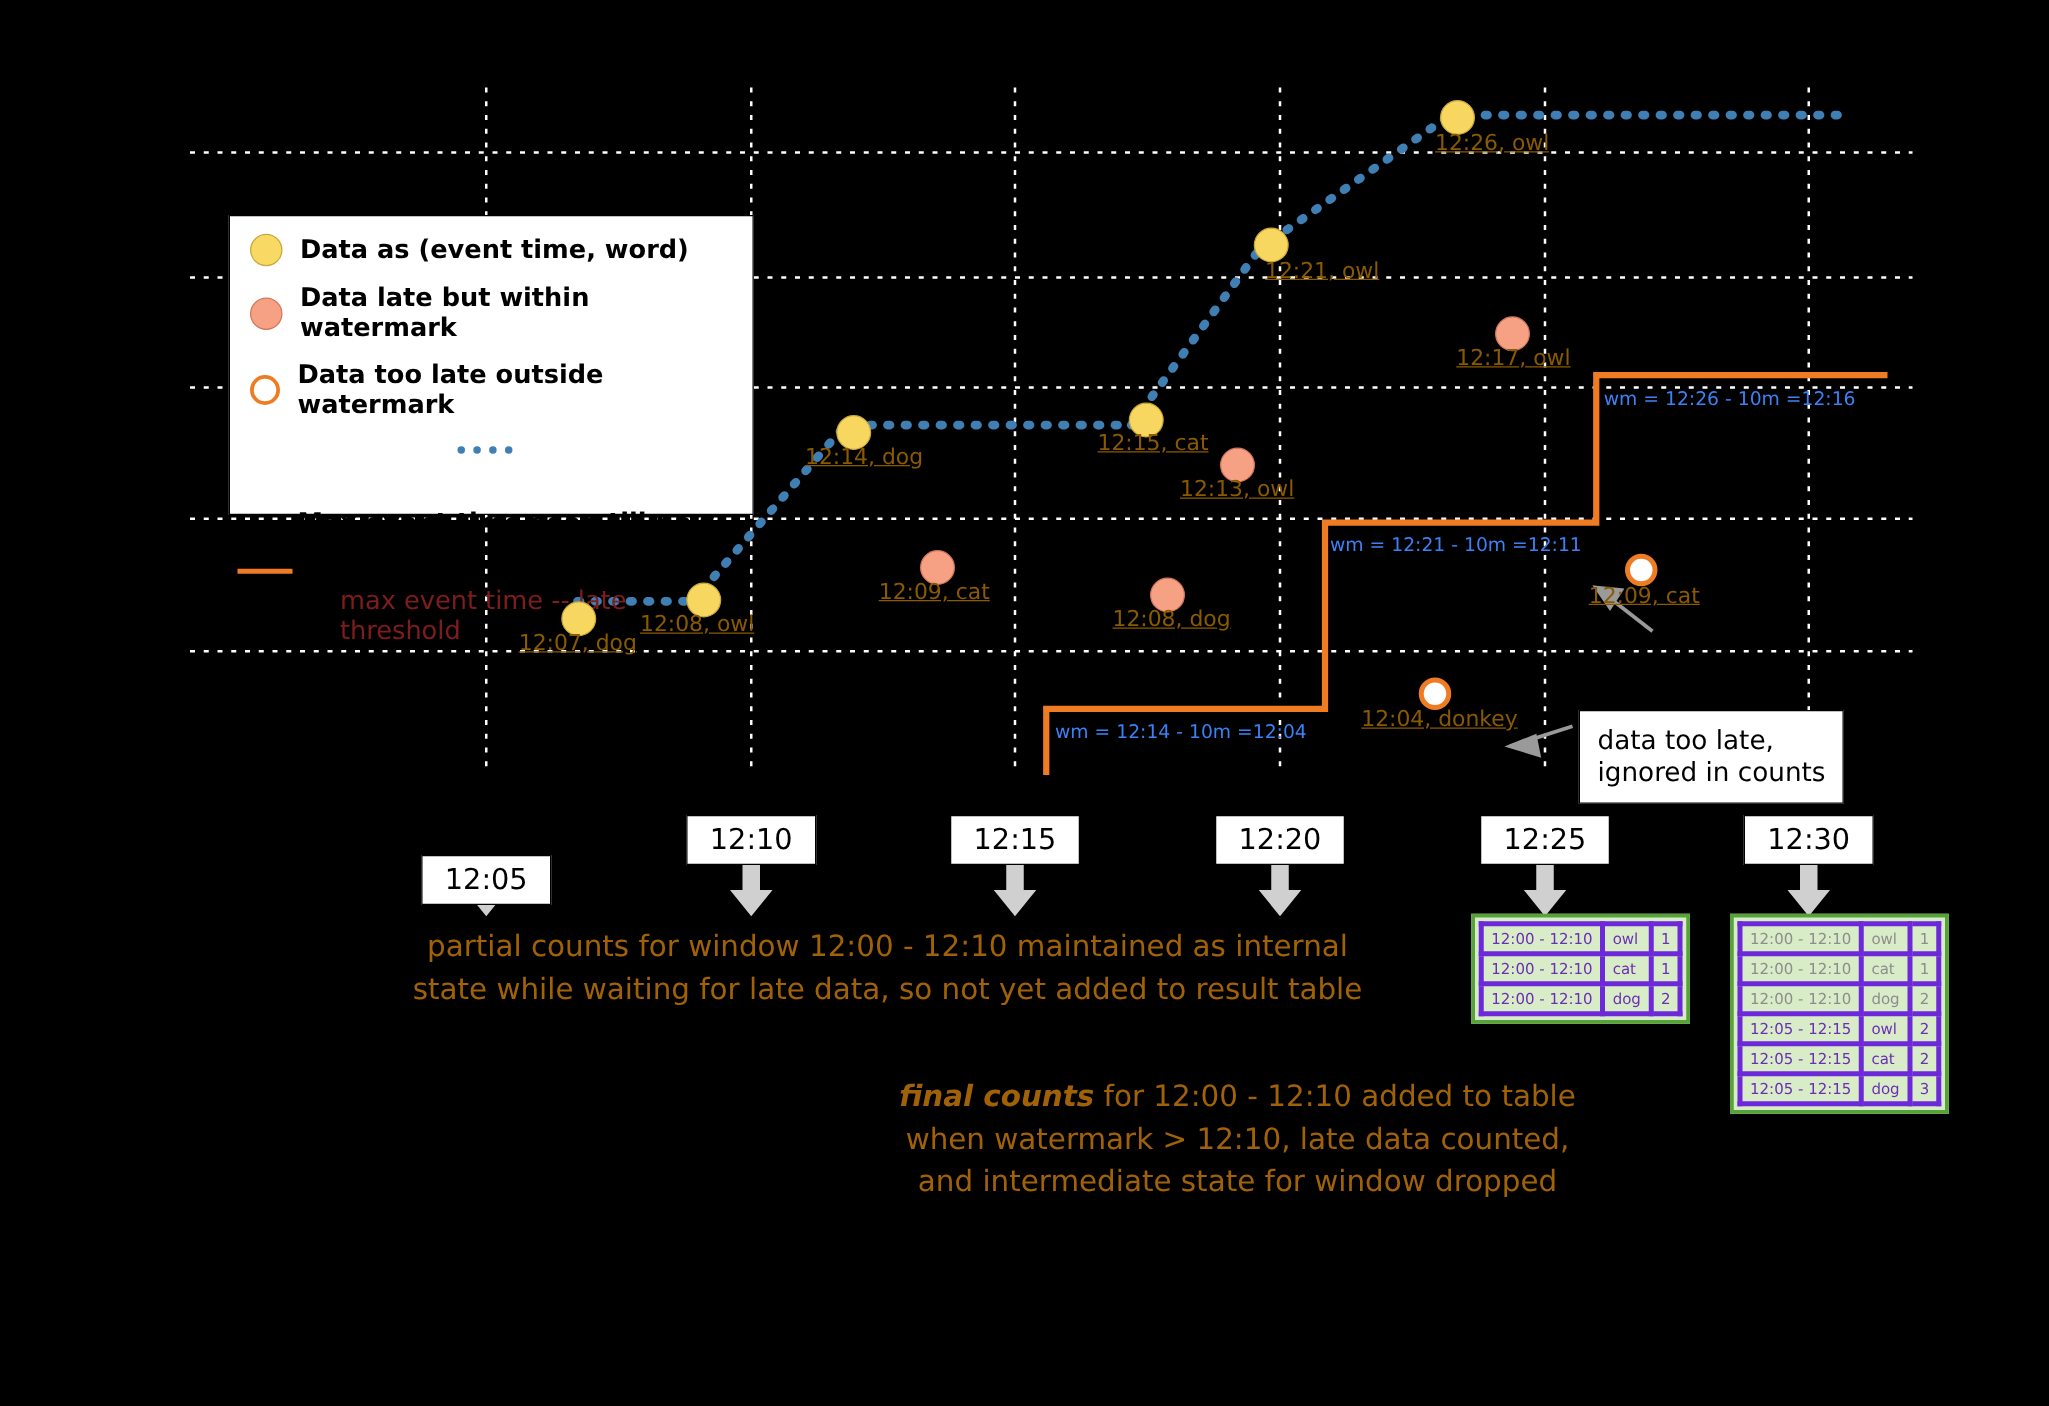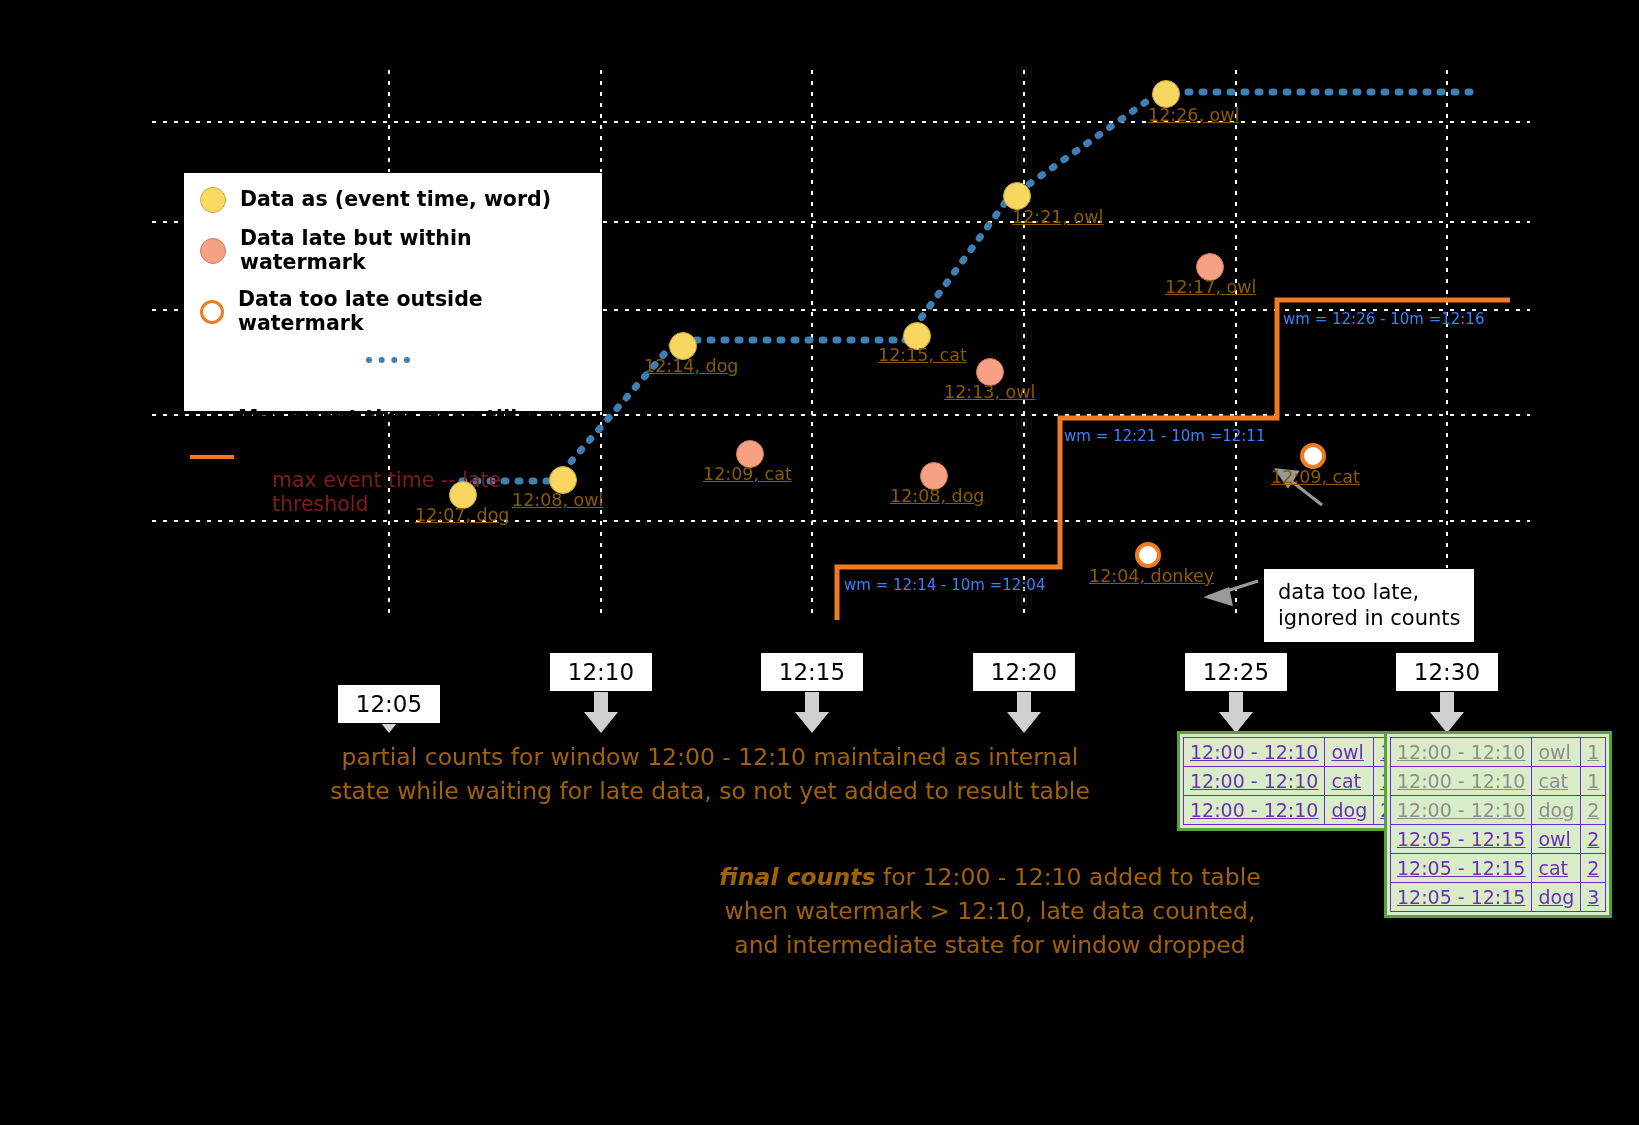--- a/index.html
+++ b/index.html
@@ -41,22 +41,22 @@
   .callout{position:absolute;background:#fff;border:1px solid #000;padding:10px 14px;
            font-size:21px;color:#000;line-height:1.25;white-space:nowrap;}
 
   
   .redtext{position:absolute;color:#a16207;font-size:23.5px;text-align:center;line-height:1.45;}
   .redtext .ital{font-style:italic;font-weight:bold;}
 
   
   .rtable{position:absolute;border:3px solid #57a33a;background:#d9ecc8;padding:3px;}
   .rtable table{border-collapse:collapse;}
-  .rtable td{border:1px solid #6d28d9;font-size:19px;padding:3px 6px;color:#6b2fb5;
-             background:#d9ecc8;white-space:nowrap;text-decoration:underline;}
+  .rtable td{border:4px solid #6d28d9;font-size:12px;padding:3px 6px;color:#6b2fb5;
+             background:#d9ecc8;white-space:nowrap;}
   .rtable td.val{text-align:center;}
 </style>
 </head>
 <body>
 
 <div class="stage">
 
   <svg class="grid">
 
     <g stroke="#ffffff" stroke-width="2" stroke-dasharray="4 7">

